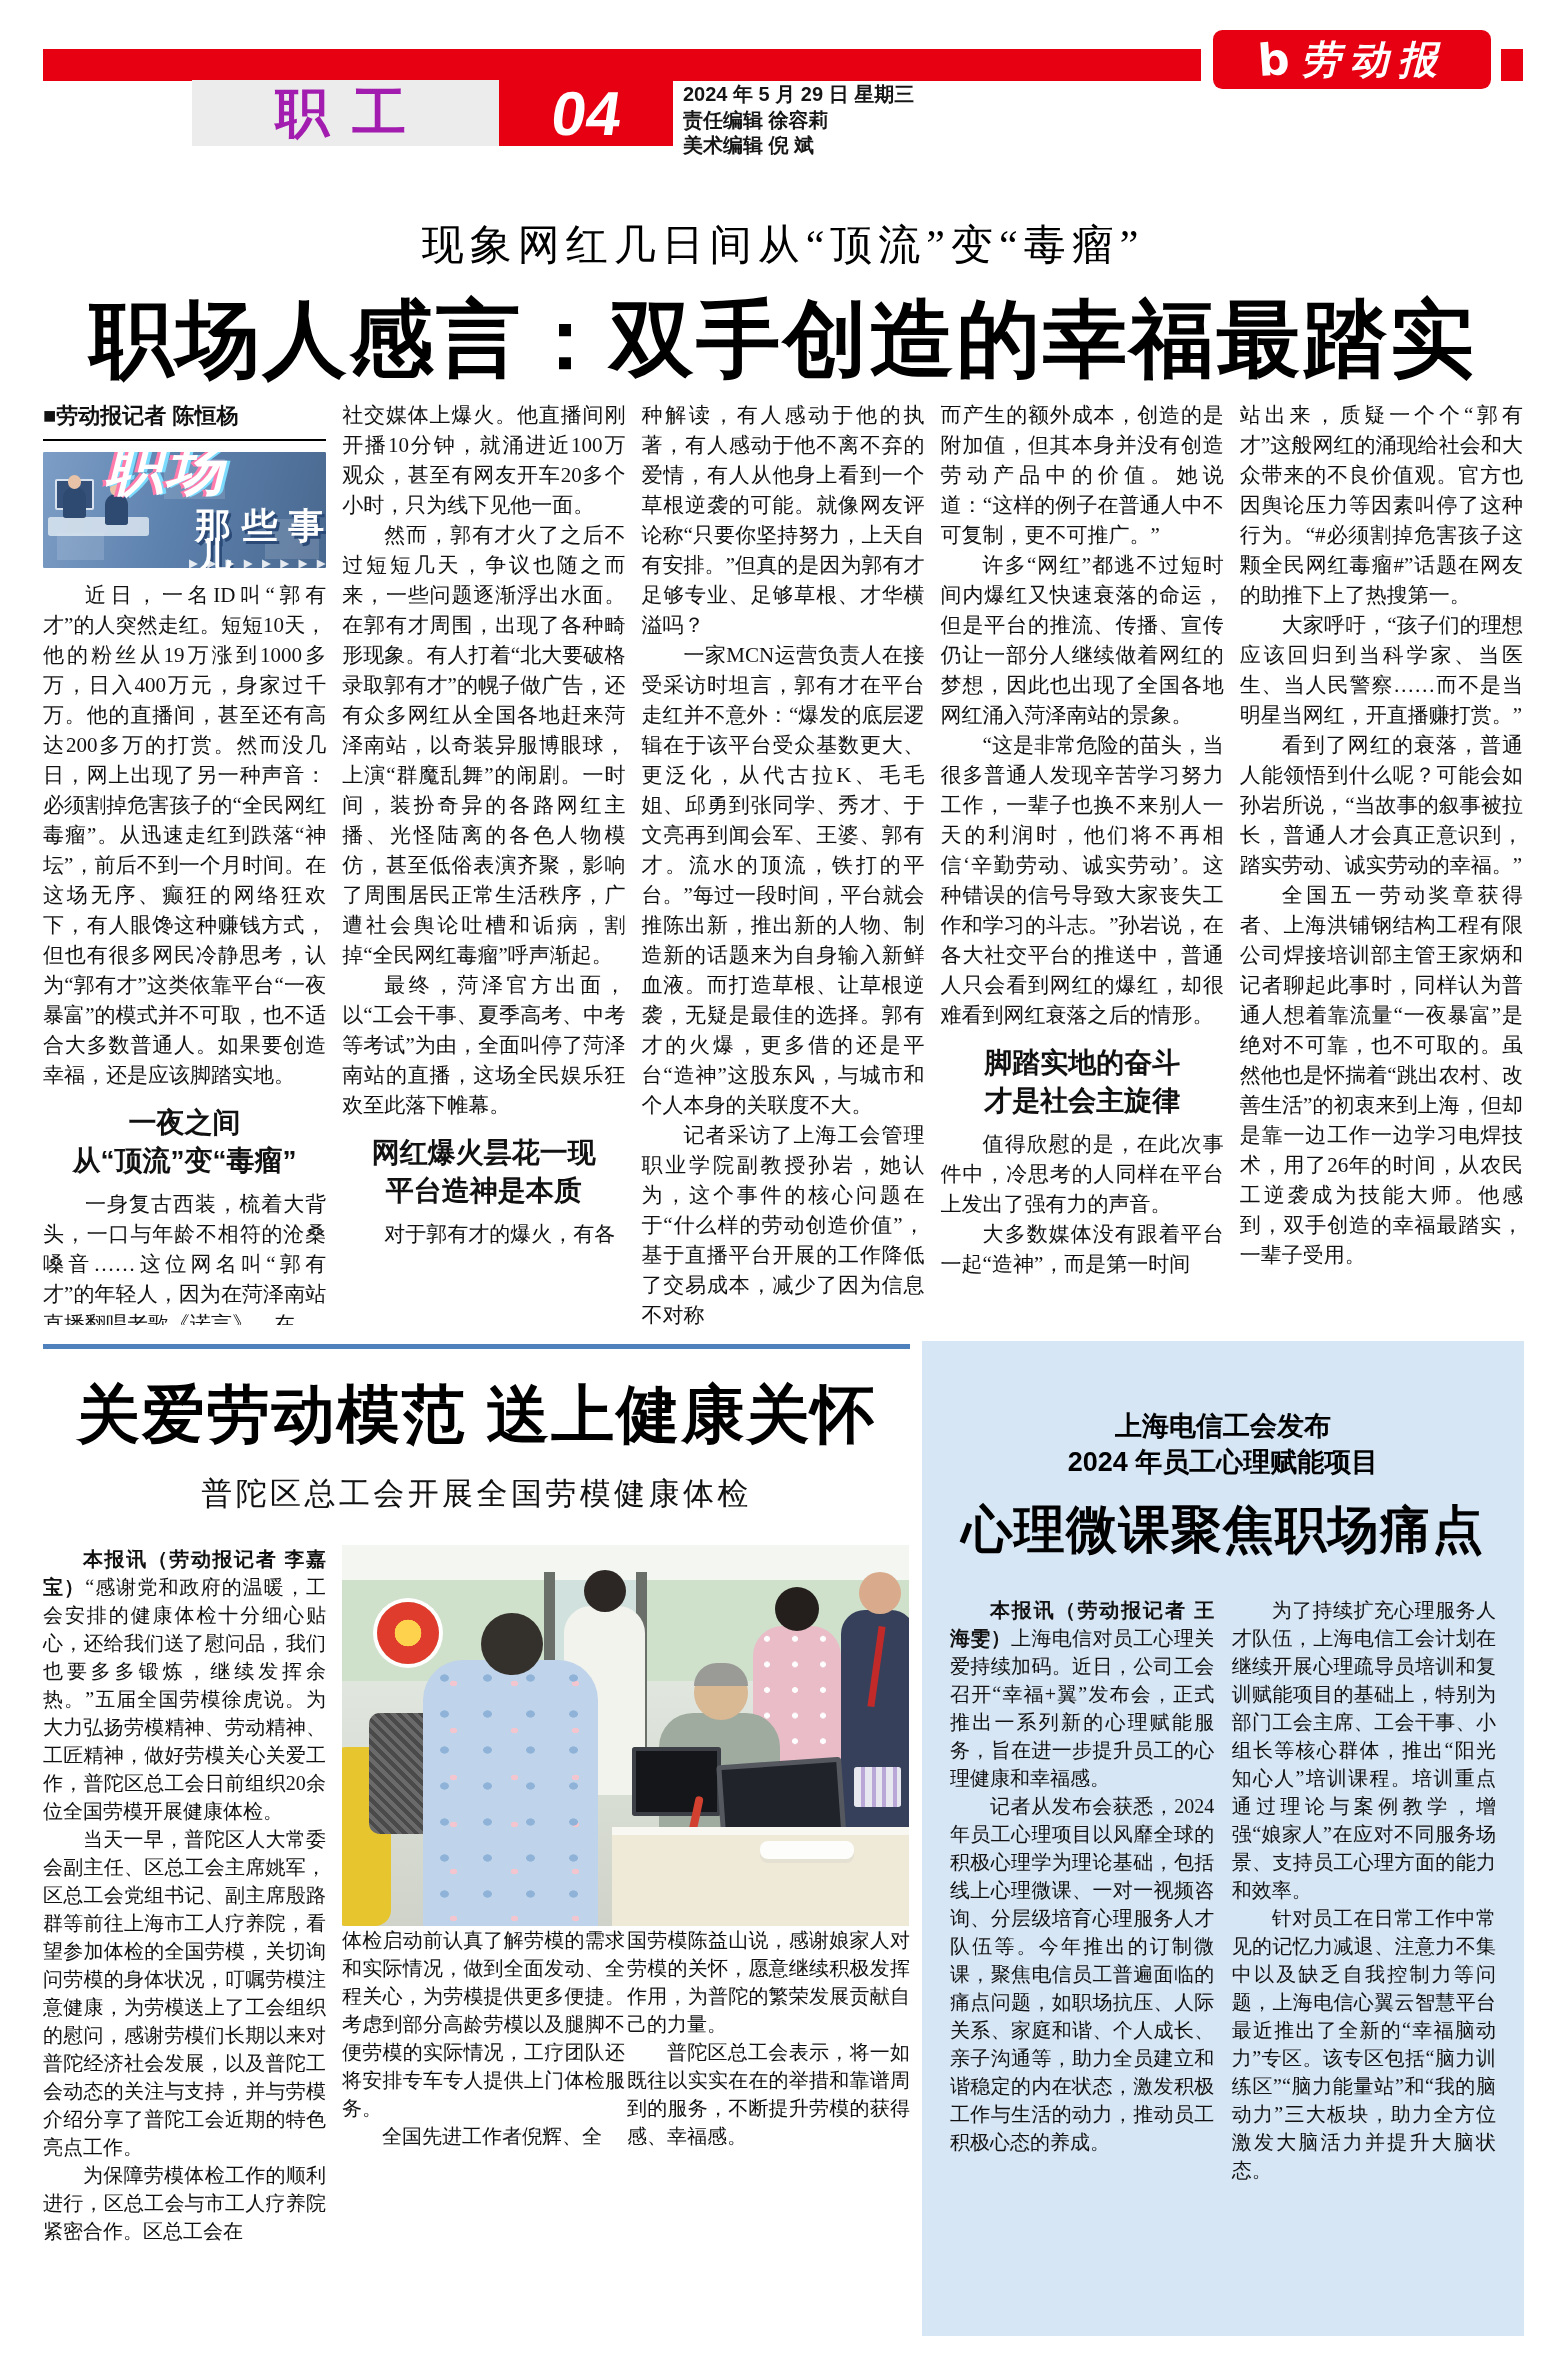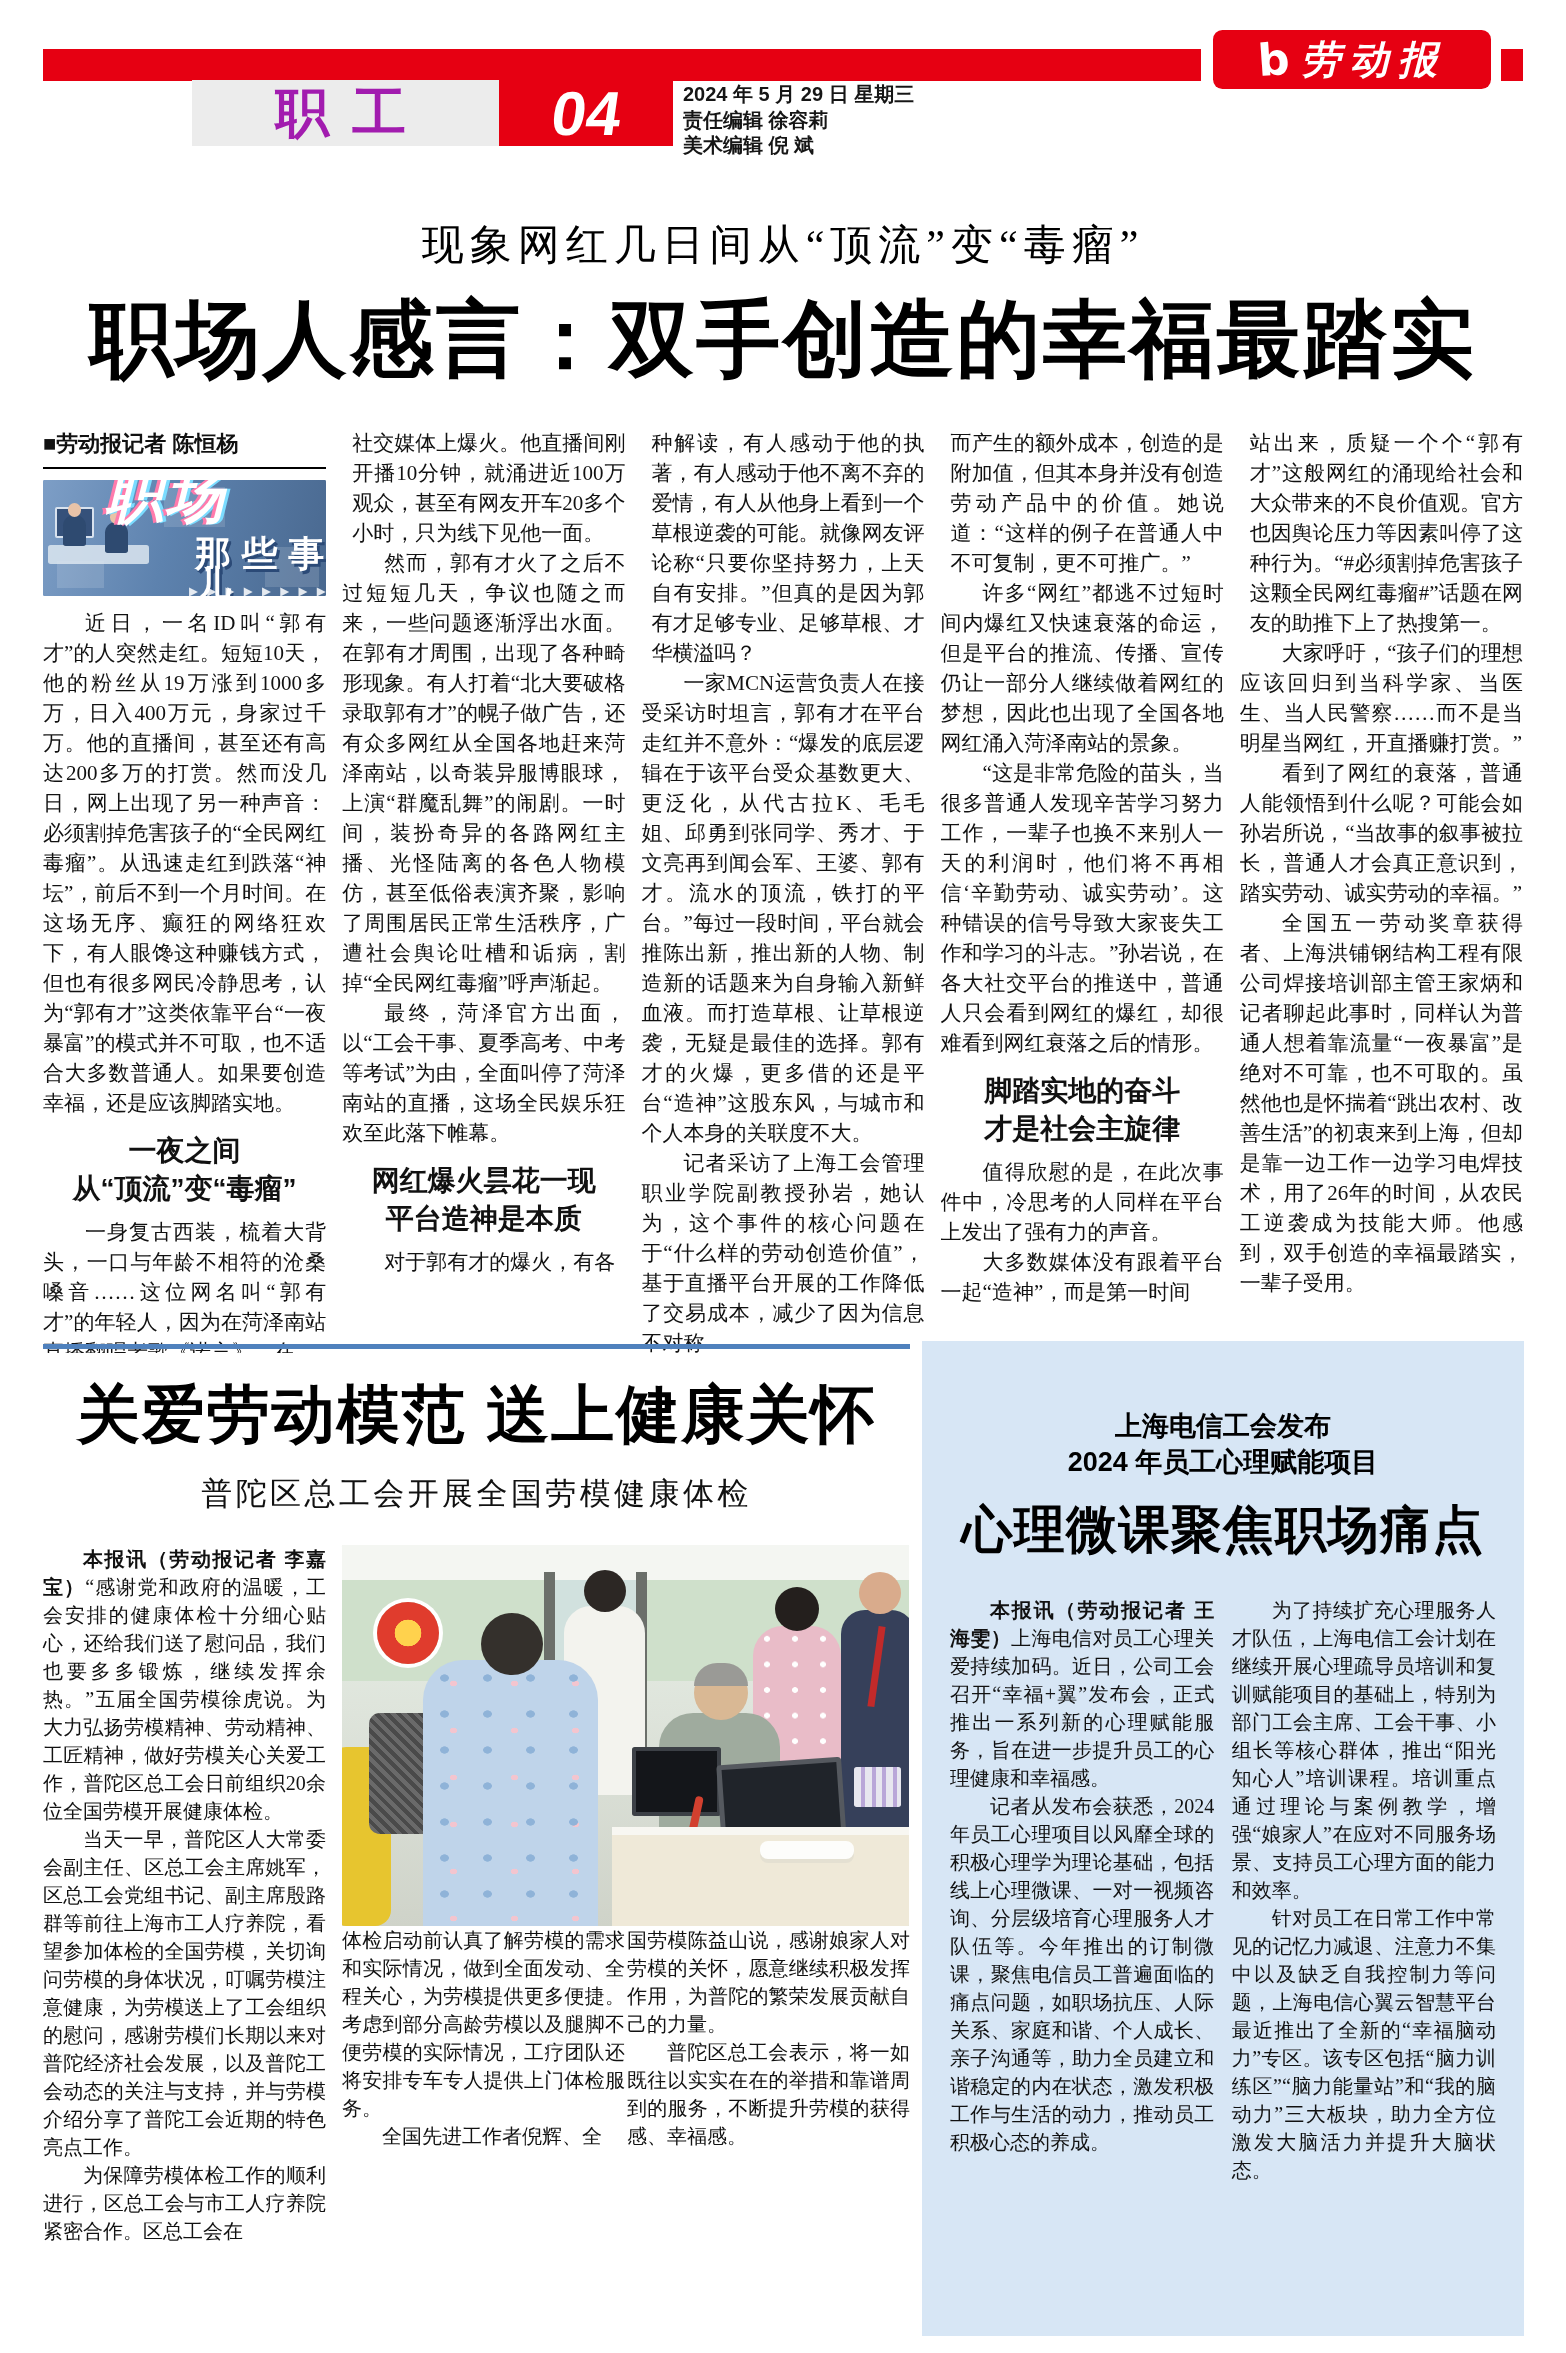--- a/index.html
+++ b/index.html
@@ -24,24 +24,24 @@
   .logo-b{font-family:"DejaVu Sans",sans-serif;font-weight:900;font-size:44px;color:#fff;
         transform:rotate(-4deg);line-height:1;}
   .logo-text{font-family:"Liberation Serif",serif;font-weight:900;font-style:italic;
         font-size:39px;color:#fff;letter-spacing:9.4px;}
   
   .kicker{position:absolute;left:43px;top:217px;width:1480px;text-align:center;
         font-size:42px;letter-spacing:6px;color:#000;}
   .headline{position:absolute;left:43px;top:283px;width:1480px;text-align:center;
         font-size:84px;font-weight:900;letter-spacing:2.7px;color:#000;}
   
-  .cols{position:absolute;left:43px;top:428px;width:1480px;height:925px;display:flex;gap:16px;overflow:hidden;}
+  .cols{position:absolute;left:43px;top:400px;width:1480px;height:925px;display:flex;gap:16px;overflow:hidden;}
   .col{flex:1 1 0;overflow:hidden;font-size:21px;line-height:30px;text-align:justify;}
   .col p{margin:0;text-indent:2em;}
-  .col p.cont{text-indent:0;margin-left:10px;}
+  .col p.cont{text-indent:0;}
   .byline{font-size:22px;font-weight:700;padding:1.3px 0 8px 0;border-bottom:2.7px solid #000;margin-bottom:10.8px;
         font-family:"Liberation Sans","DejaVu Sans",sans-serif;}
   .subhead{font-family:"Liberation Sans","DejaVu Sans",sans-serif;font-weight:900;text-align:center;
         font-size:28px;line-height:38px;margin:13.5px 0 9.4px 0;}
   
   .banner{position:relative;height:116px;margin-bottom:12px;overflow:hidden;border-radius:1.3px;
         background:linear-gradient(105deg,#7d9ec6 0%,#5d82ae 45%,#49688f 100%);}
   .banner .blk{position:absolute;background:rgba(255,255,255,.14);}
   .banner .desk{position:absolute;left:5.4px;top:65px;width:101px;height:19px;background:#dce6f0;border-radius:2.7px;opacity:.85;}
   .banner .screen{position:absolute;left:12px;top:27px;width:35px;height:27px;background:#35517a;border:2.7px solid #d8e2ee;border-radius:2px;}

